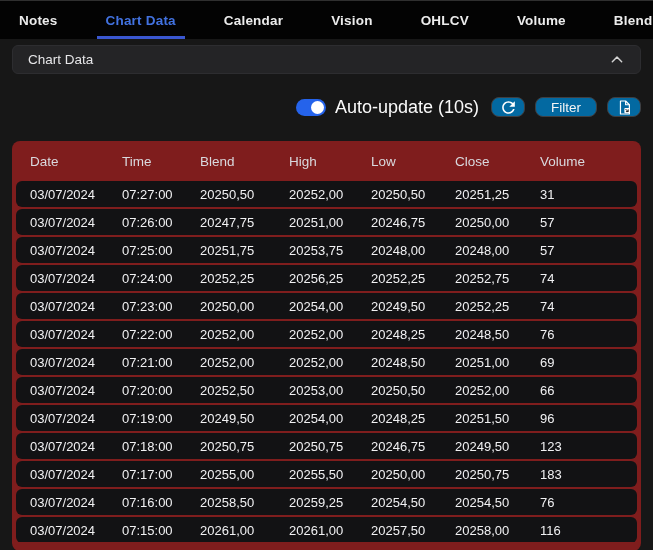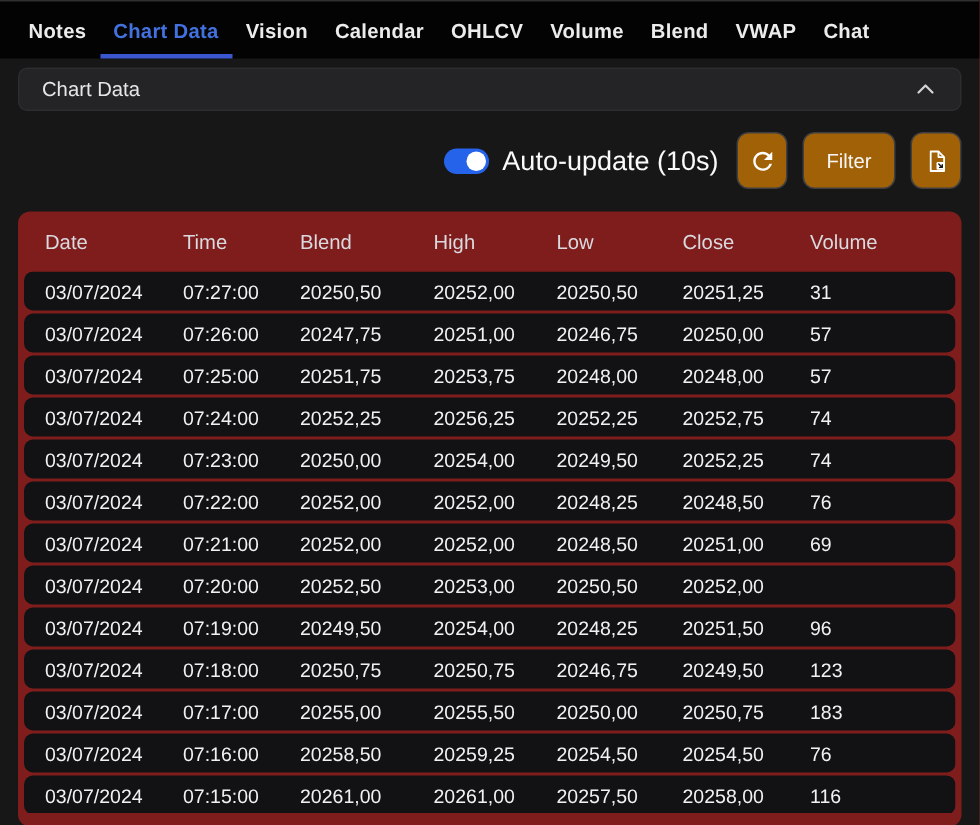--- a/index.html
+++ b/index.html
@@ -7,21 +7,21 @@
   body {
     background:#171717;
     font-family:"Liberation Sans", sans-serif;
     color:#ededed;
     -webkit-font-smoothing:antialiased;
   }
   
   .topnav {
     height:39px; background:#030303;
     border-top:1px solid #2f2f2f;
-    display:flex; align-items:stretch; padding-left:10px;
+    display:flex; align-items:stretch; padding-left:10px;gap:30px;
   }
   .tab {
     display:flex; align-items:center;
     padding:3px 9px 0 9px;
     font-size:13.5px; font-weight:600; letter-spacing:.2px;
     color:#ececec; cursor:pointer;
     border-bottom:3px solid transparent;
     white-space:nowrap;
   }
   .tab.active { color:#4272e0; border-bottom-color:#3a57d0; }
@@ -46,22 +46,22 @@
     position:relative; cursor:pointer; flex:0 0 auto;
   }
   .toggle.on { background:#2563eb; }
   .toggle .knob {
     position:absolute; top:2px; left:2px; width:13px; height:13px;
     border-radius:50%; background:#ffffff; transition:left .15s;
   }
   .toggle.on .knob { left:15px; }
   .toggle-label { font-size:18px; color:#fafafa; }
   .btn, .icon-btn {
-    background:#a16207; border:1px solid #3f3f42; border-radius:8px;
-    color:#f5f5f5; height:38px; cursor:pointer;
+    background:#0369a1; border:1px solid #3f3f42; border-radius:8px;
+    color:#f5f5f5; height:20px; cursor:pointer;
     display:flex; align-items:center; justify-content:center;
     font-family:inherit; font-size:13.5px;
   }
   .icon-btn { width:34px; }
   .btn { padding:0 15px; }
   
   .table {
     height:410px; background:#7f1d1d; border-radius:8px;
     padding:0 4px; overflow:hidden;
   }
@@ -80,22 +80,22 @@
     background:#121214; border-radius:6px;
     font-size:13px; color:#f1f1f3;
   }
 </style>
 </head>
 <body>
 
 <nav class="topnav" id="topnav">
     <div class="tab">Notes</div>
     <div class="tab active">Chart Data</div>
+    <div class="tab">Calendar</div>
     <div class="tab">Vision</div>
-    <div class="tab">Calendar</div>
     <div class="tab">OHLCV</div>
     <div class="tab">Volume</div>
     <div class="tab">Blend</div>
     <div class="tab">VWAP</div>
     <div class="tab">Chat</div>
   </nav>
 
 <div class="content">
 
   <div class="section-header">
@@ -208,20 +208,21 @@
           <span>20251,00</span>
           <span>69</span>
         </div>
         <div class="trow">
           <span>03/07/2024</span>
           <span>07:20:00</span>
           <span>20252,50</span>
           <span>20253,00</span>
           <span>20250,50</span>
           <span>20252,00</span>
+          <span>66</span>
         </div>
         <div class="trow">
           <span>03/07/2024</span>
           <span>07:19:00</span>
           <span>20249,50</span>
           <span>20254,00</span>
           <span>20248,25</span>
           <span>20251,50</span>
           <span>96</span>
         </div>

